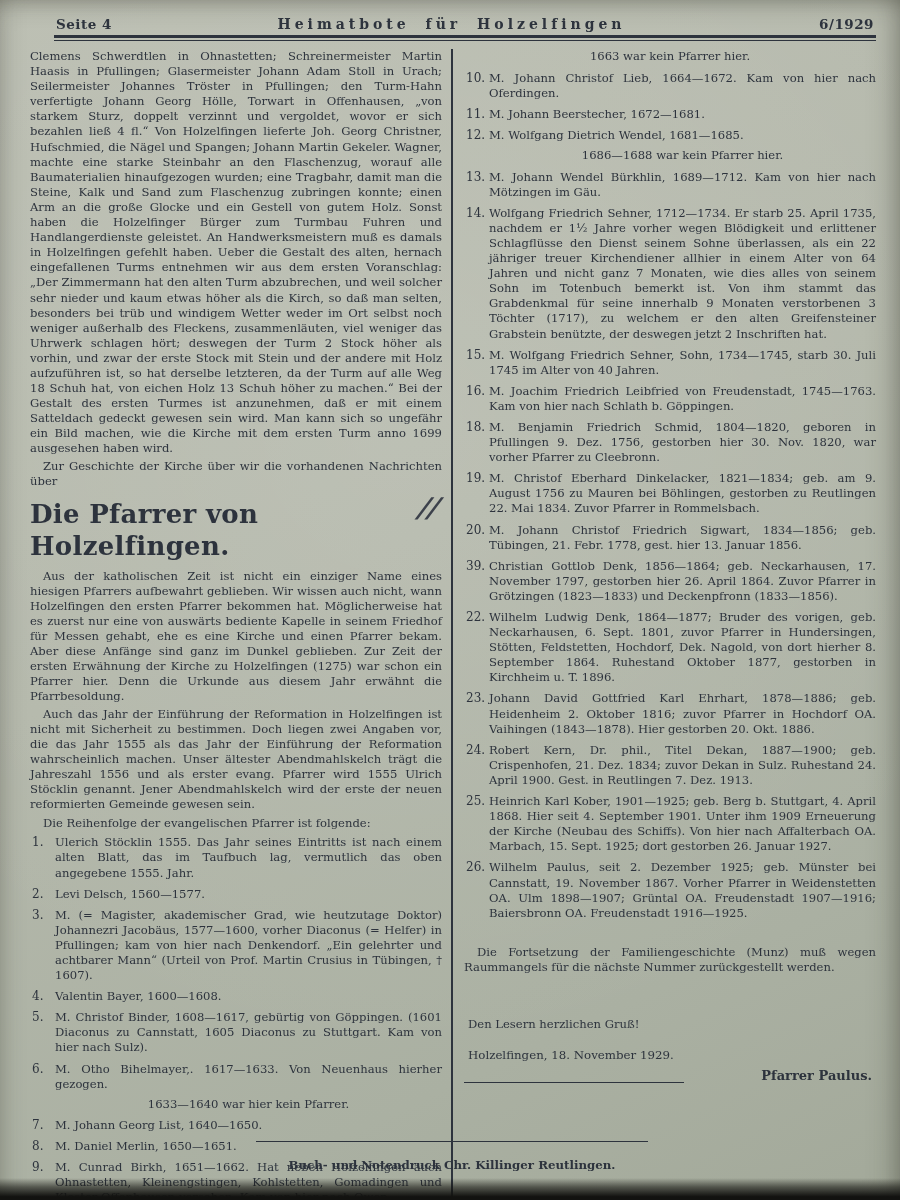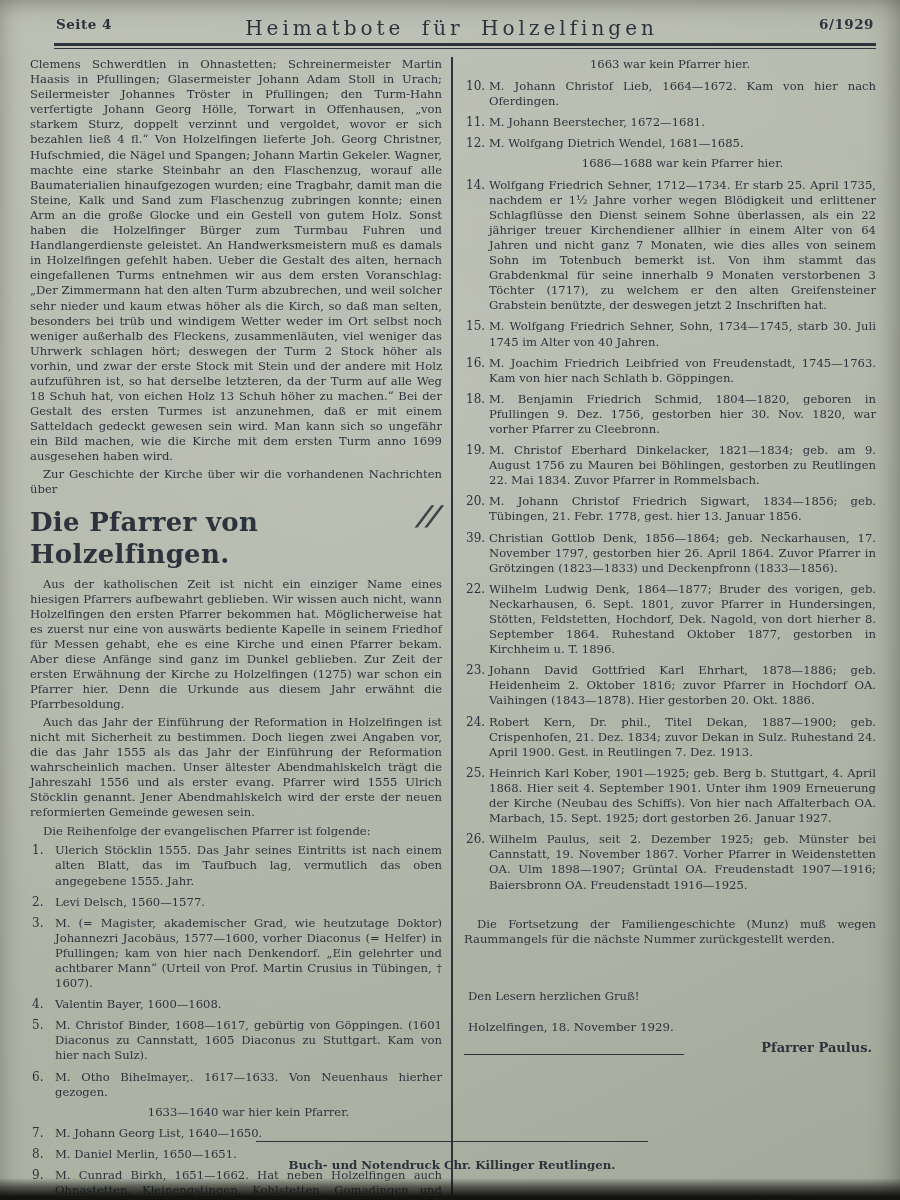--- a/index.html
+++ b/index.html
@@ -26,21 +26,21 @@
     pointer-events: none;
   }
 
   
   .header {
     display: flex; align-items: flex-start; justify-content: space-between;
     padding: 16px 26px 0 56px;
   }
   .header .page-label, .header .issue-label { font-size: 13.5px; font-weight: bold; letter-spacing: 0.5px; }
   .header .masthead {
-    font-size: 20px; font-weight: normal;
+    font-size: 14px; font-weight: bold;
     letter-spacing: 4px; word-spacing: 7px;
     transform: translateX(-14px);
   }
   .header-rule {
     margin: 3px 24px 0 54px; height: 6px;
     border-top: 3px solid #2d333d;
     border-bottom: 1px solid #2d333d;
   }
 
   
@@ -206,20 +206,26 @@
             </div>
           </div>
           <div class="li">
             <span class="li-num">12.</span>
             <div class="li-body">
               <div class="li-text">M. Wolfgang Dietrich Wendel, 1681—1685.</div>
               <div class="li-note">1686—1688 war kein Pfarrer hier.</div>
             </div>
           </div>
           <div class="li">
+            <span class="li-num">13.</span>
+            <div class="li-body">
+              <div class="li-text">M. Johann Wendel Bürkhlin, 1689—1712. Kam von hier nach Mötzingen im Gäu.</div>
+            </div>
+          </div>
+          <div class="li">
             <span class="li-num">14.</span>
             <div class="li-body">
               <div class="li-text">Wolfgang Friedrich Sehner, 1712—1734. Er starb 25. April 1735, nachdem er 1½ Jahre vorher wegen Blödigkeit und erlittener Schlagflüsse den Dienst seinem Sohne überlassen, als ein 22 jähriger treuer Kirchendiener allhier in einem Alter von 64 Jahren und nicht ganz 7 Monaten, wie dies alles von seinem Sohn im Totenbuch bemerkt ist. Von ihm stammt das Grabdenkmal für seine innerhalb 9 Monaten verstorbenen 3 Töchter (1717), zu welchem er den alten Greifensteiner Grabstein benützte, der deswegen jetzt 2 Inschriften hat.</div>
             </div>
           </div>
           <div class="li">
             <span class="li-num">15.</span>
             <div class="li-body">
               <div class="li-text">M. Wolfgang Friedrich Sehner, Sohn, 1734—1745, starb 30. Juli 1745 im Alter von 40 Jahren.</div>
             </div>

